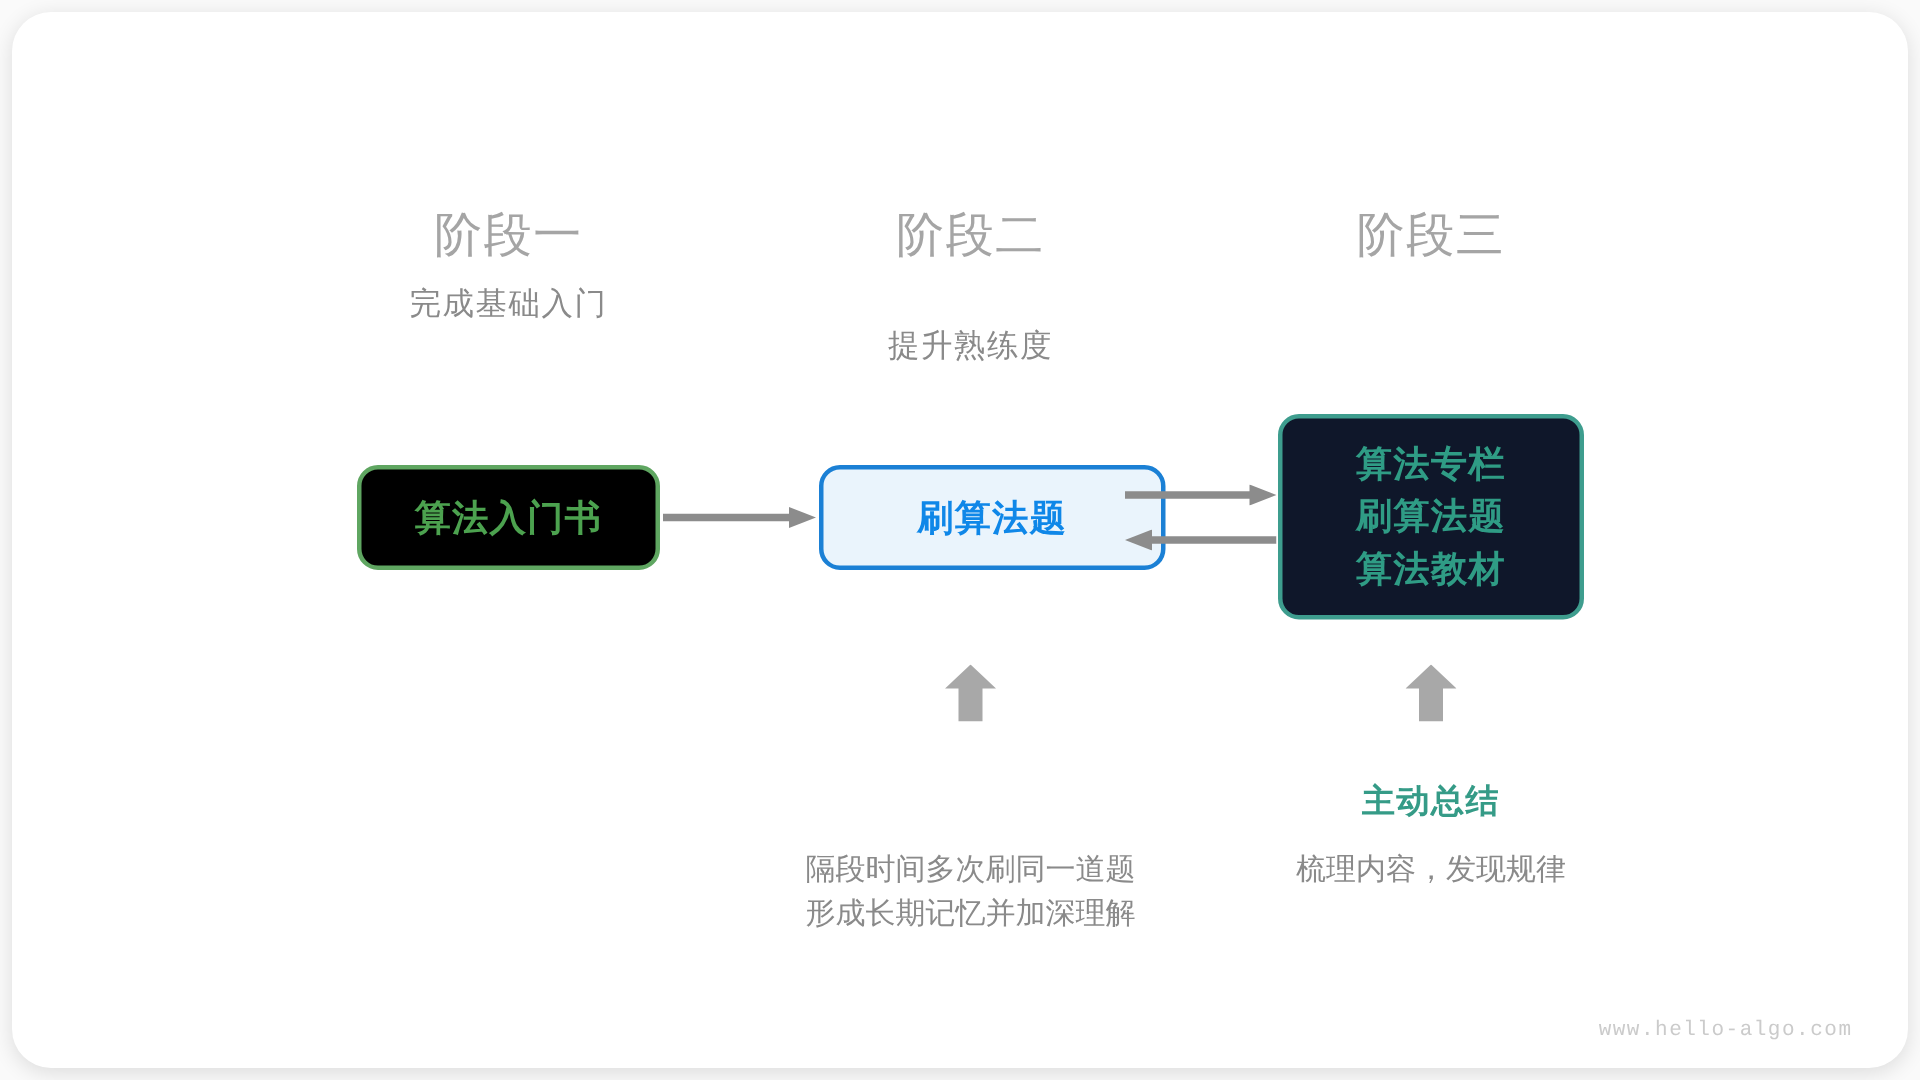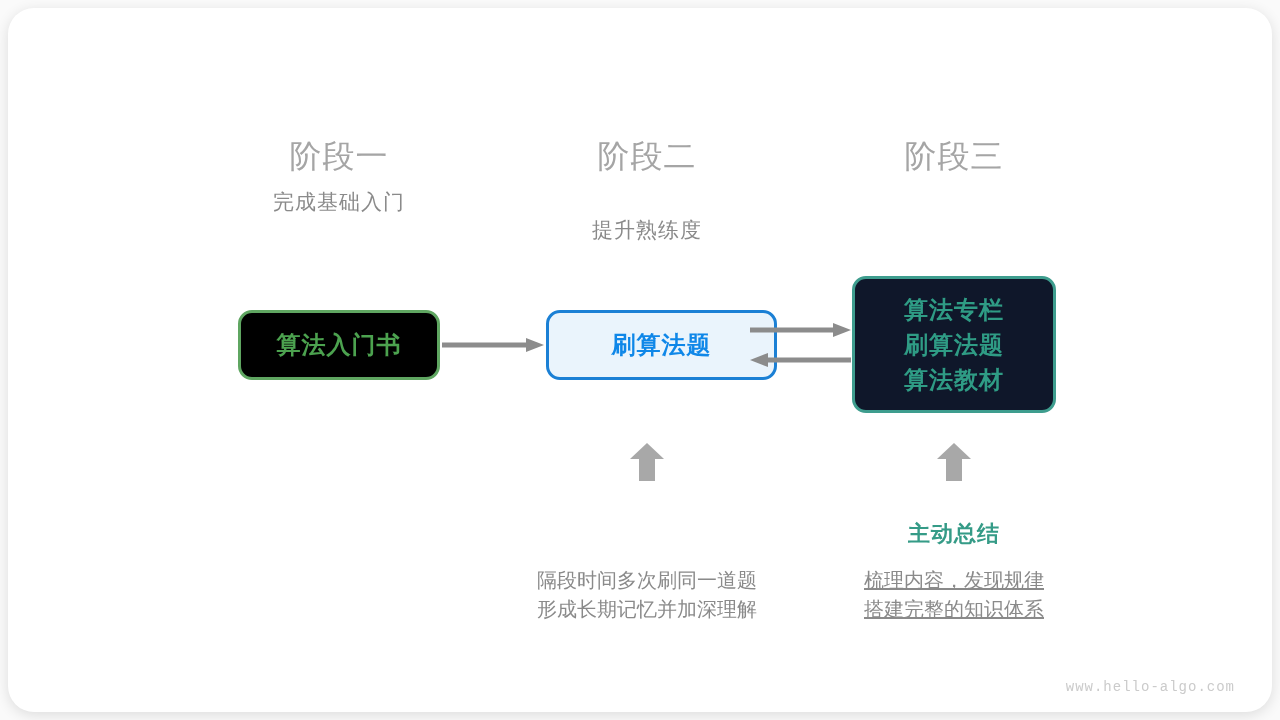--- a/index.html
+++ b/index.html
@@ -63,21 +63,21 @@
   }
   .anno-label.blue{color:#1488E8;}
   .anno-label.teal{color:#359B87;}
   .l1{left:639px;top:511px;}
   .l2{left:946px;top:511px;}
   .anno-desc{
     width:320px;margin-left:-160px;
     font-size:20px;color:#8A8A8A;text-align:center;line-height:29px;
   }
   .d1{left:639px;top:558px;}
-  .d2{left:946px;top:558px;text-decoration:underline;}
+  .d2{left:946px;top:558px;}
 
   .watermark{
     right:37px;top:671px;
     font-family:Liberation Mono, monospace;
     font-size:14px;color:#CBCBCB;letter-spacing:1px;text-align:center;
   }
 </style>
 </head>
 <body>
 
@@ -125,18 +125,17 @@
   </svg>
 
   <div class="abs anno-desc d1">
     <div>隔段时间多次刷同一道题</div>
     <div>形成长期记忆并加深理解</div>
   </div>
 
   <div class="abs anno-label teal l2">主动总结</div>
   <div class="abs anno-desc d2">
     <div>梳理内容，发现规律</div>
-    <div>搭建完整的知识体系</div>
   </div>
 
   <div class="abs watermark">www.hello-algo.com</div>
 
 </div>
 
 </body></html>

